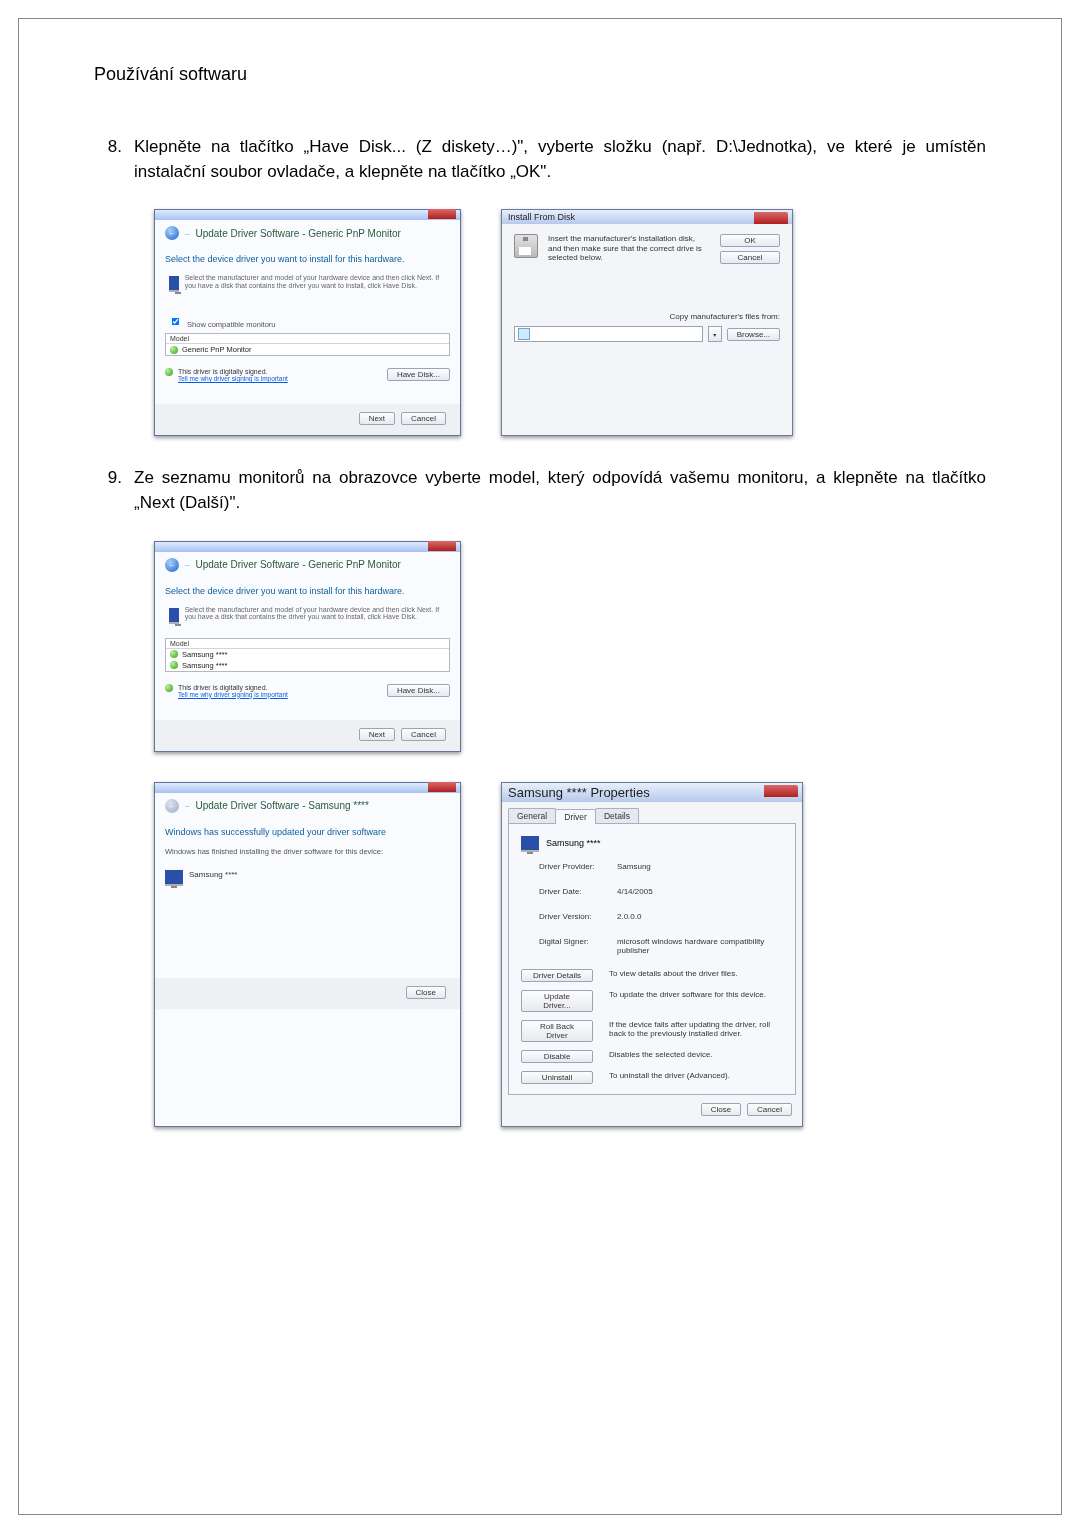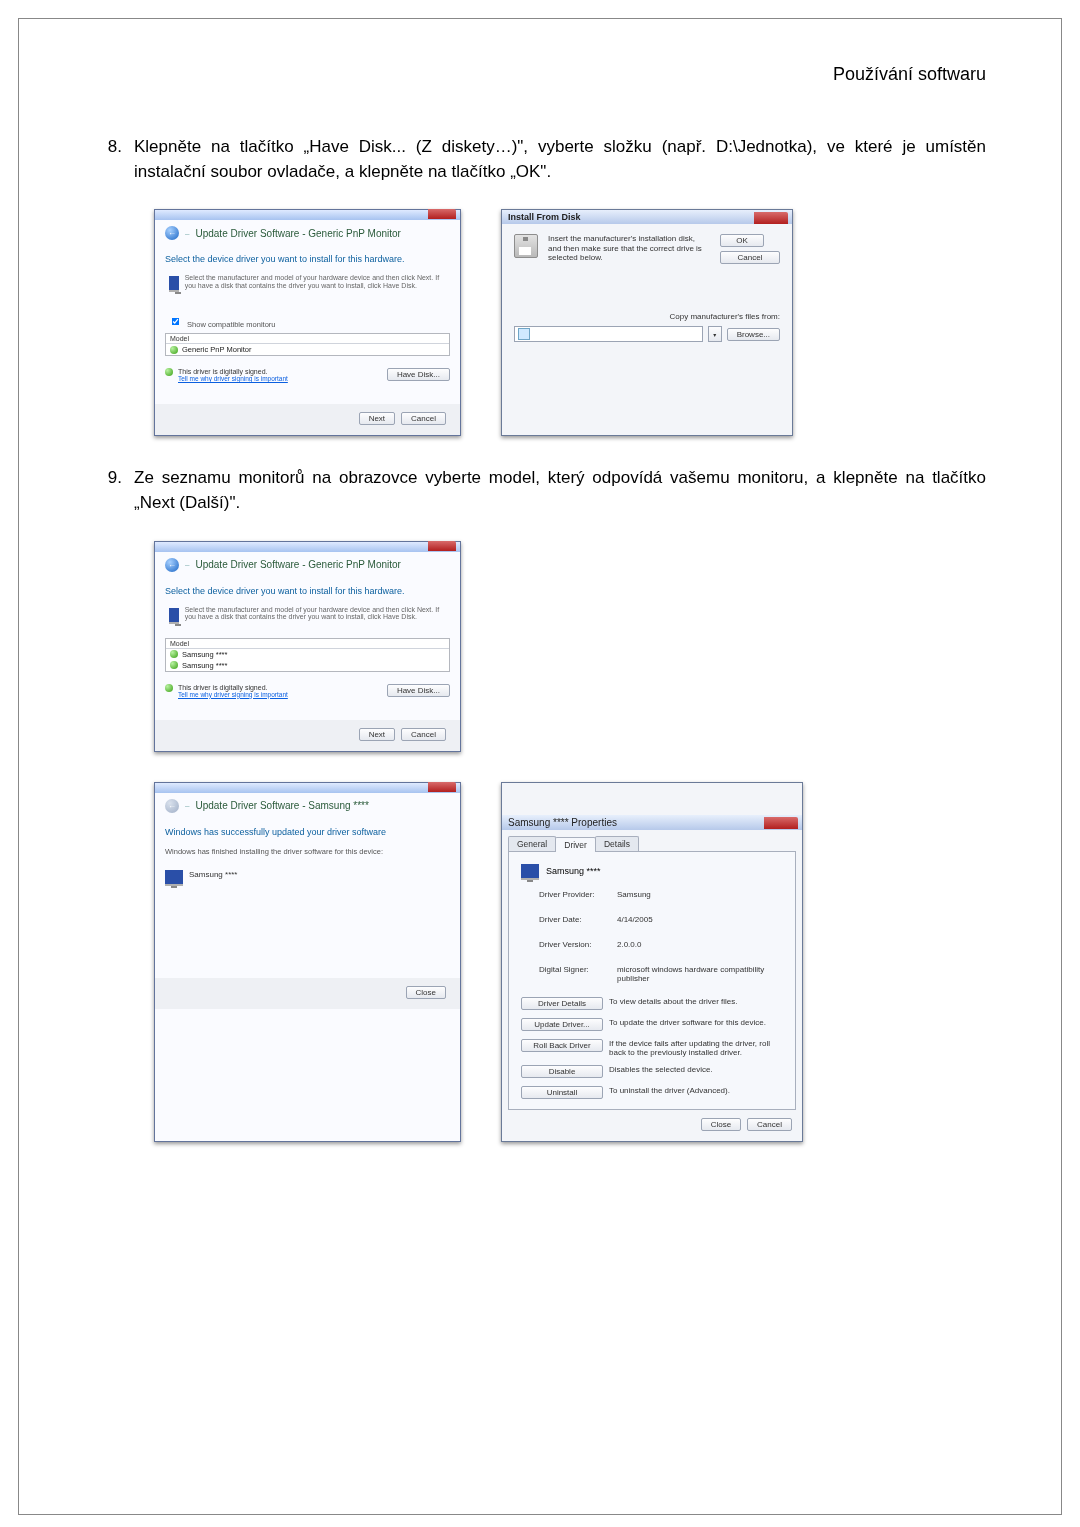--- a/index.html
+++ b/index.html
@@ -9,21 +9,21 @@
   color: #000;
   width: 1080px;
 }
 .page {
   border: 1px solid #888;
   margin: 18px;
   padding: 45px 75px 70px 75px;
   min-height: 1380px;
 }
 .page-header {
-  text-align: right;
+  text-align: left;
   font-size: 18px;
   margin-bottom: 50px;
 }
 .step {
   display: grid;
   grid-template-columns: 40px 1fr;
   font-size: 17px;
   line-height: 1.45;
   margin-bottom: 25px;
   text-align: justify;
@@ -103,21 +103,20 @@
   width: 290px;
   border: 1px solid #6a7a98;
   background: #f3f5f9;
   box-shadow: 0 2px 4px #999;
   font-size: 8px;
 }
 .diskdlg .dtitle {
   background: linear-gradient(#e7effc,#b6c9ea);
   font-size: 9px; color:#222; padding: 2px 6px;
   position: relative;
-  font-weight: bold;
 }
 .diskdlg .dtitle .closebox { top: 2px; height: 12px; width: 34px; }
 .diskbody { padding: 10px 12px 12px 12px; display:flex; gap:10px; align-items:flex-start; }
 .floppyico { width:22px; height:22px; background:linear-gradient(#e3e3e3,#b9b9b9); border:1px solid #8d8d8d; position:relative; border-radius:2px; }
 .floppyico::before{content:"";position:absolute;bottom:2px;left:4px;width:12px;height:8px;background:#fff;}
 .floppyico::after{content:"";position:absolute;top:2px;left:8px;width:5px;height:4px;background:#888;}
 .diskbtns { display:flex; flex-direction:column; gap:4px; }
 .copysec { padding: 6px 12px 12px 12px; }
 .copylabel { color:#333; font-size:8px; margin-bottom:5px;text-align:right; }
 .copyrow { display:flex; gap:5px; align-items:center; }
@@ -128,31 +127,31 @@
 
 .propdlg {
   width: 300px;
   border: 1px solid #6a7a98;
   background: #f3f5f9;
   box-shadow: 0 2px 4px #999;
   font-size: 8px;
 }
 .proptitle {
   background: linear-gradient(#e7effc,#b6c9ea);
-  font-size: 10px; color:#222; padding: 2px 6px; position: relative; margin-top: 32px;
+  font-size: 13px; color:#222; padding: 2px 6px; position: relative;
 }
 .proptitle .closebox { top:2px; height:12px; width:34px; }
 .tabstrip { display:flex; gap:0; padding: 6px 6px 0 6px; font-size:8.5px; }
 .tab { border:1px solid #a8afbd; border-bottom:none; padding:2px 8px; background:#e4e8ef; color:#333; border-radius:2px 2px 0 0; margin-right:-1px; }
 .tab.active { background:#f6f8fc; position:relative; top:1px; }
 .tabpane { border:1px solid #a8afbd; margin:0 6px 8px 6px; background:#f6f8fc; padding:10px 12px; }
 .drvhead { display:flex; align-items:center; gap:7px; font-size:9px; margin-bottom:10px; }
 .kv { display:grid; grid-template-columns:78px 1fr; font-size:8px; color:#333; row-gap:16px; margin-left:18px; }
 .actrows { margin-top:14px; display:grid; grid-template-columns:88px 1fr; row-gap:8px; align-items:flex-start; font-size:8px; color:#333; }
-.actrows button { width:82px; }
+.actrows button { width:72px; }
 .propfoot { display:flex; justify-content:flex-end; gap:6px; padding: 0 10px 10px 0; }
 
 
 .wizbody .succ { display:flex; gap:6px; align-items:flex-start; margin-top:6px;}
 </style>
 </head>
 <body>
 
 <div class="page">
   <div class="page-header">Používání softwaru</div>
@@ -203,21 +202,21 @@
         <button class="btnsm">Cancel</button>
       </div>
     </div>
 
     <div class="diskdlg">
       <div class="dtitle"><span>Install From Disk</span><div class="closebox"></div></div>
       <div class="diskbody">
         <div class="floppyico"></div>
         <div style="flex:1;color:#333;font-size:8px;line-height:1.2">Insert the manufacturer's installation disk, and then make sure that the correct drive is selected below.</div>
         <div class="diskbtns">
-          <button class="btnsm" style="width:44px">OK</button>
+          <button class="btnsm" style="width:60px">OK</button>
           <button class="btnsm" style="width:60px">Cancel</button>
         </div>
       </div>
       <div style="height:30px"></div>
       <div class="copysec">
         <div class="copylabel">Copy manufacturer's files from:</div>
         <div class="copyrow">
           <div class="combo">
               <div class="filicon"></div>
             </div>

